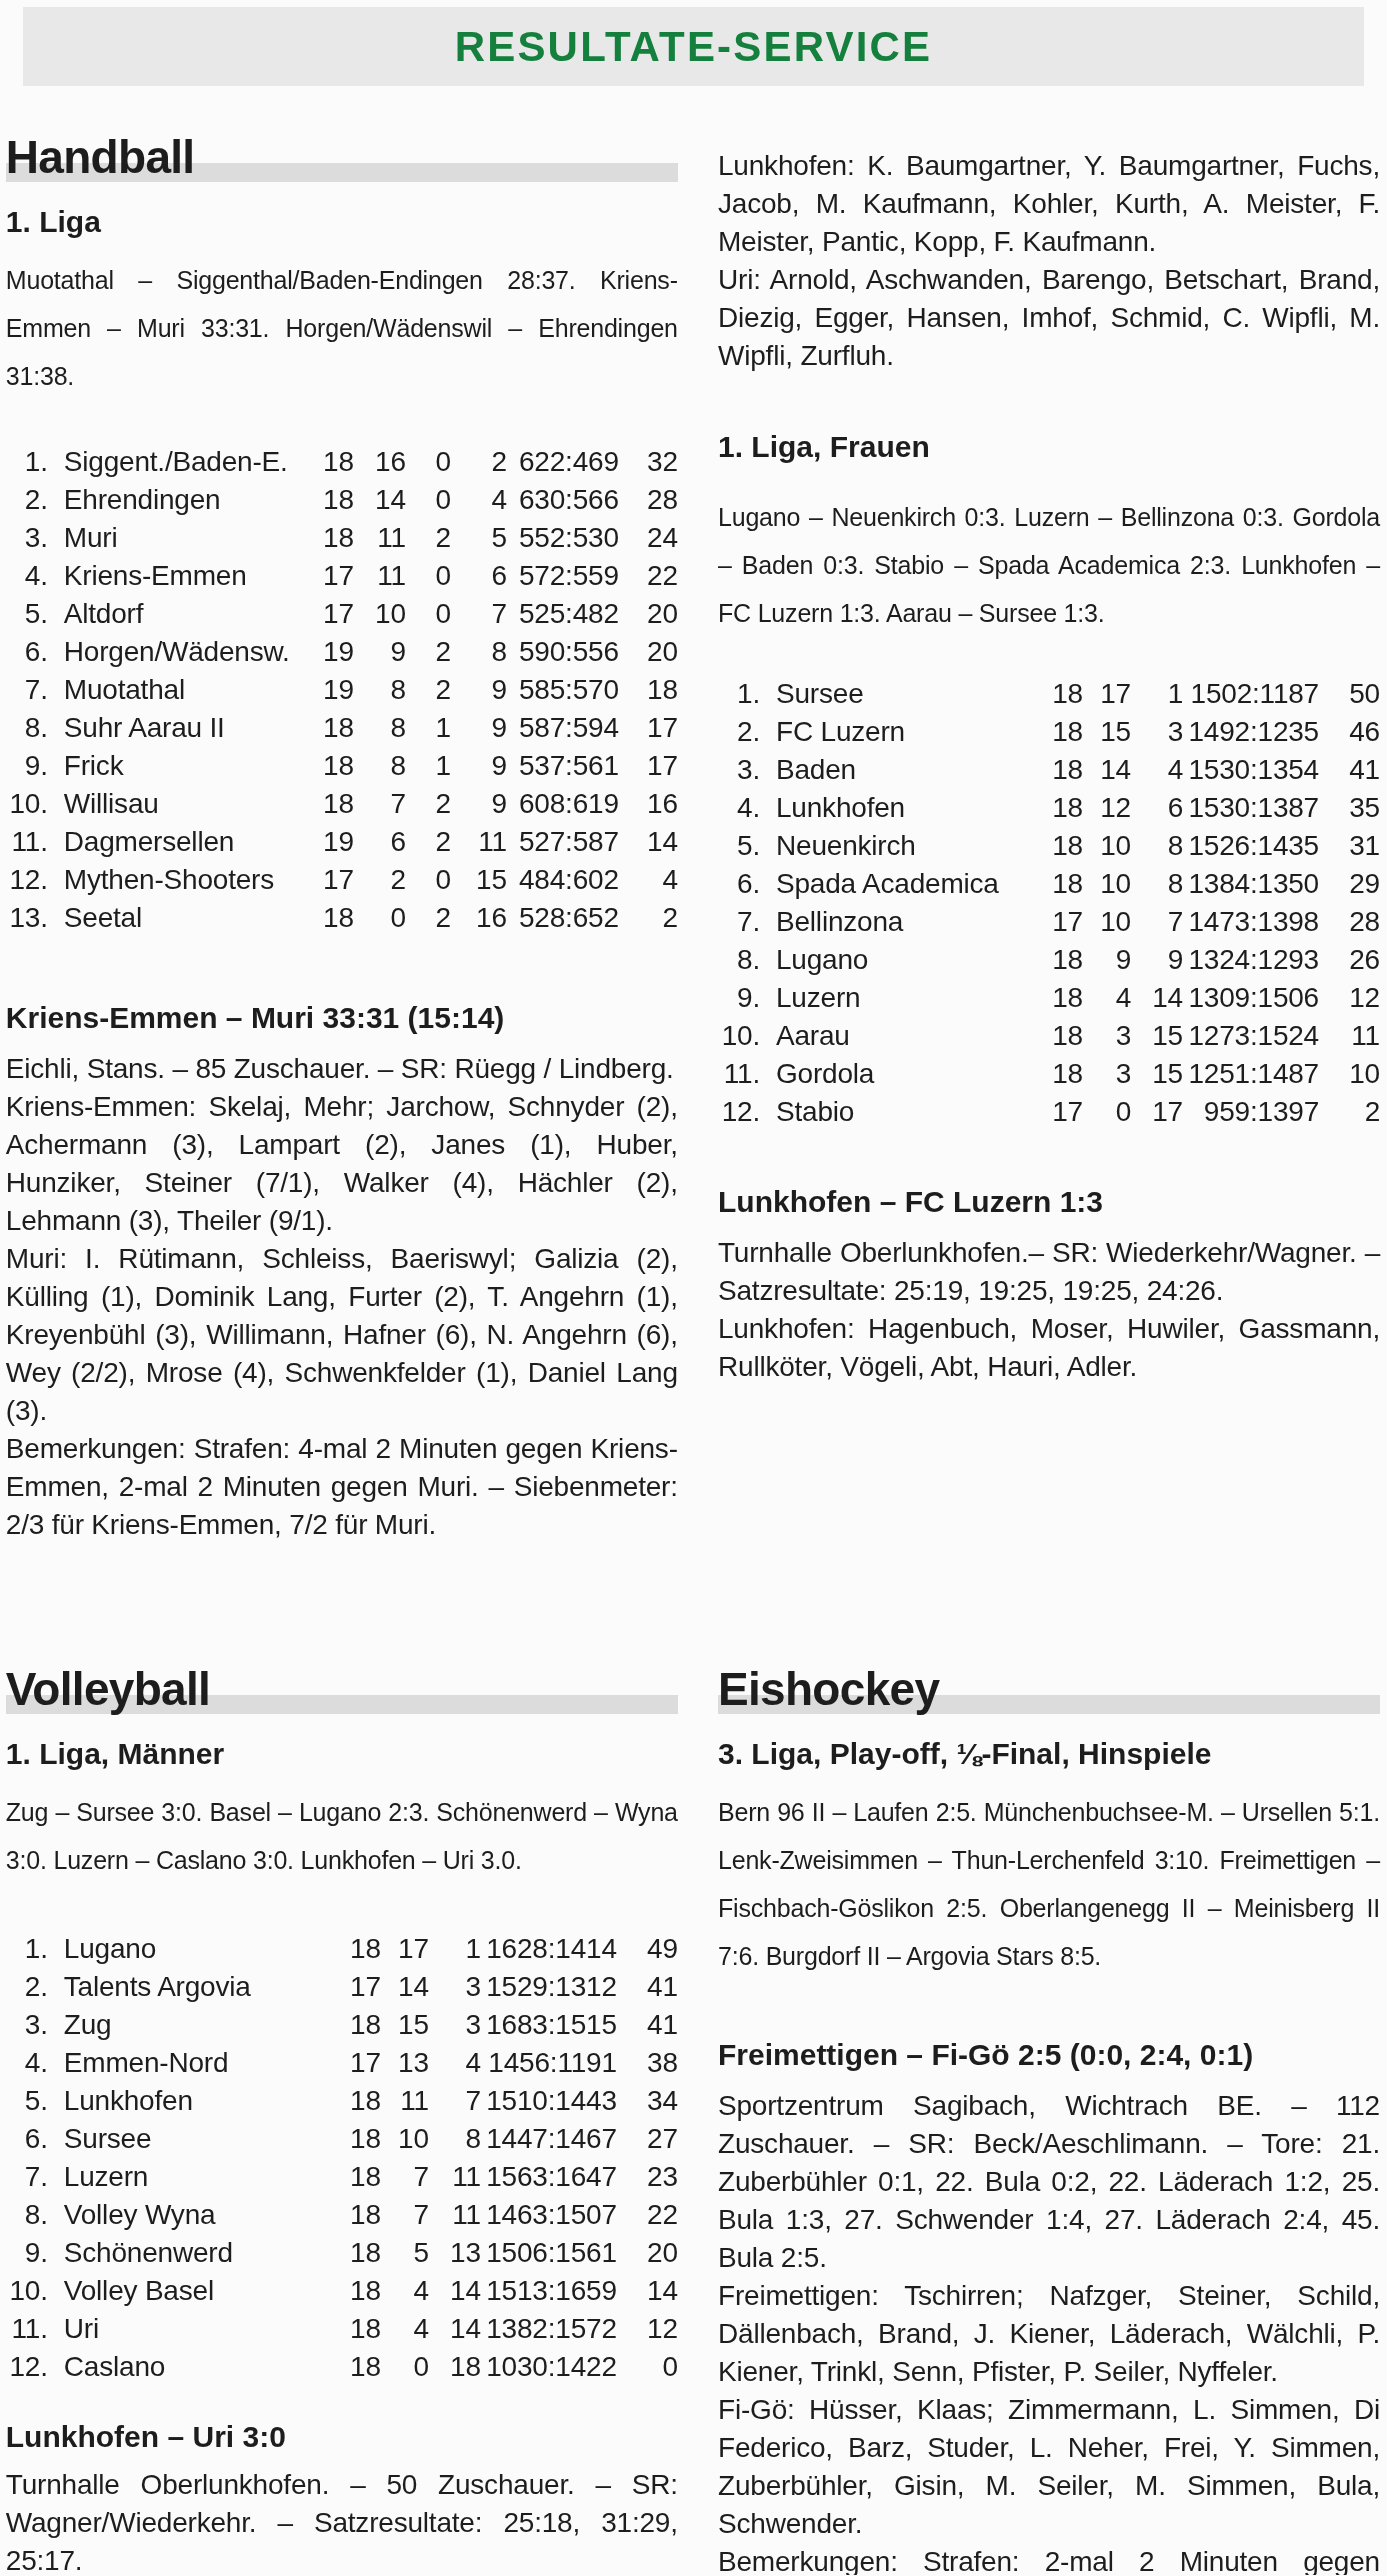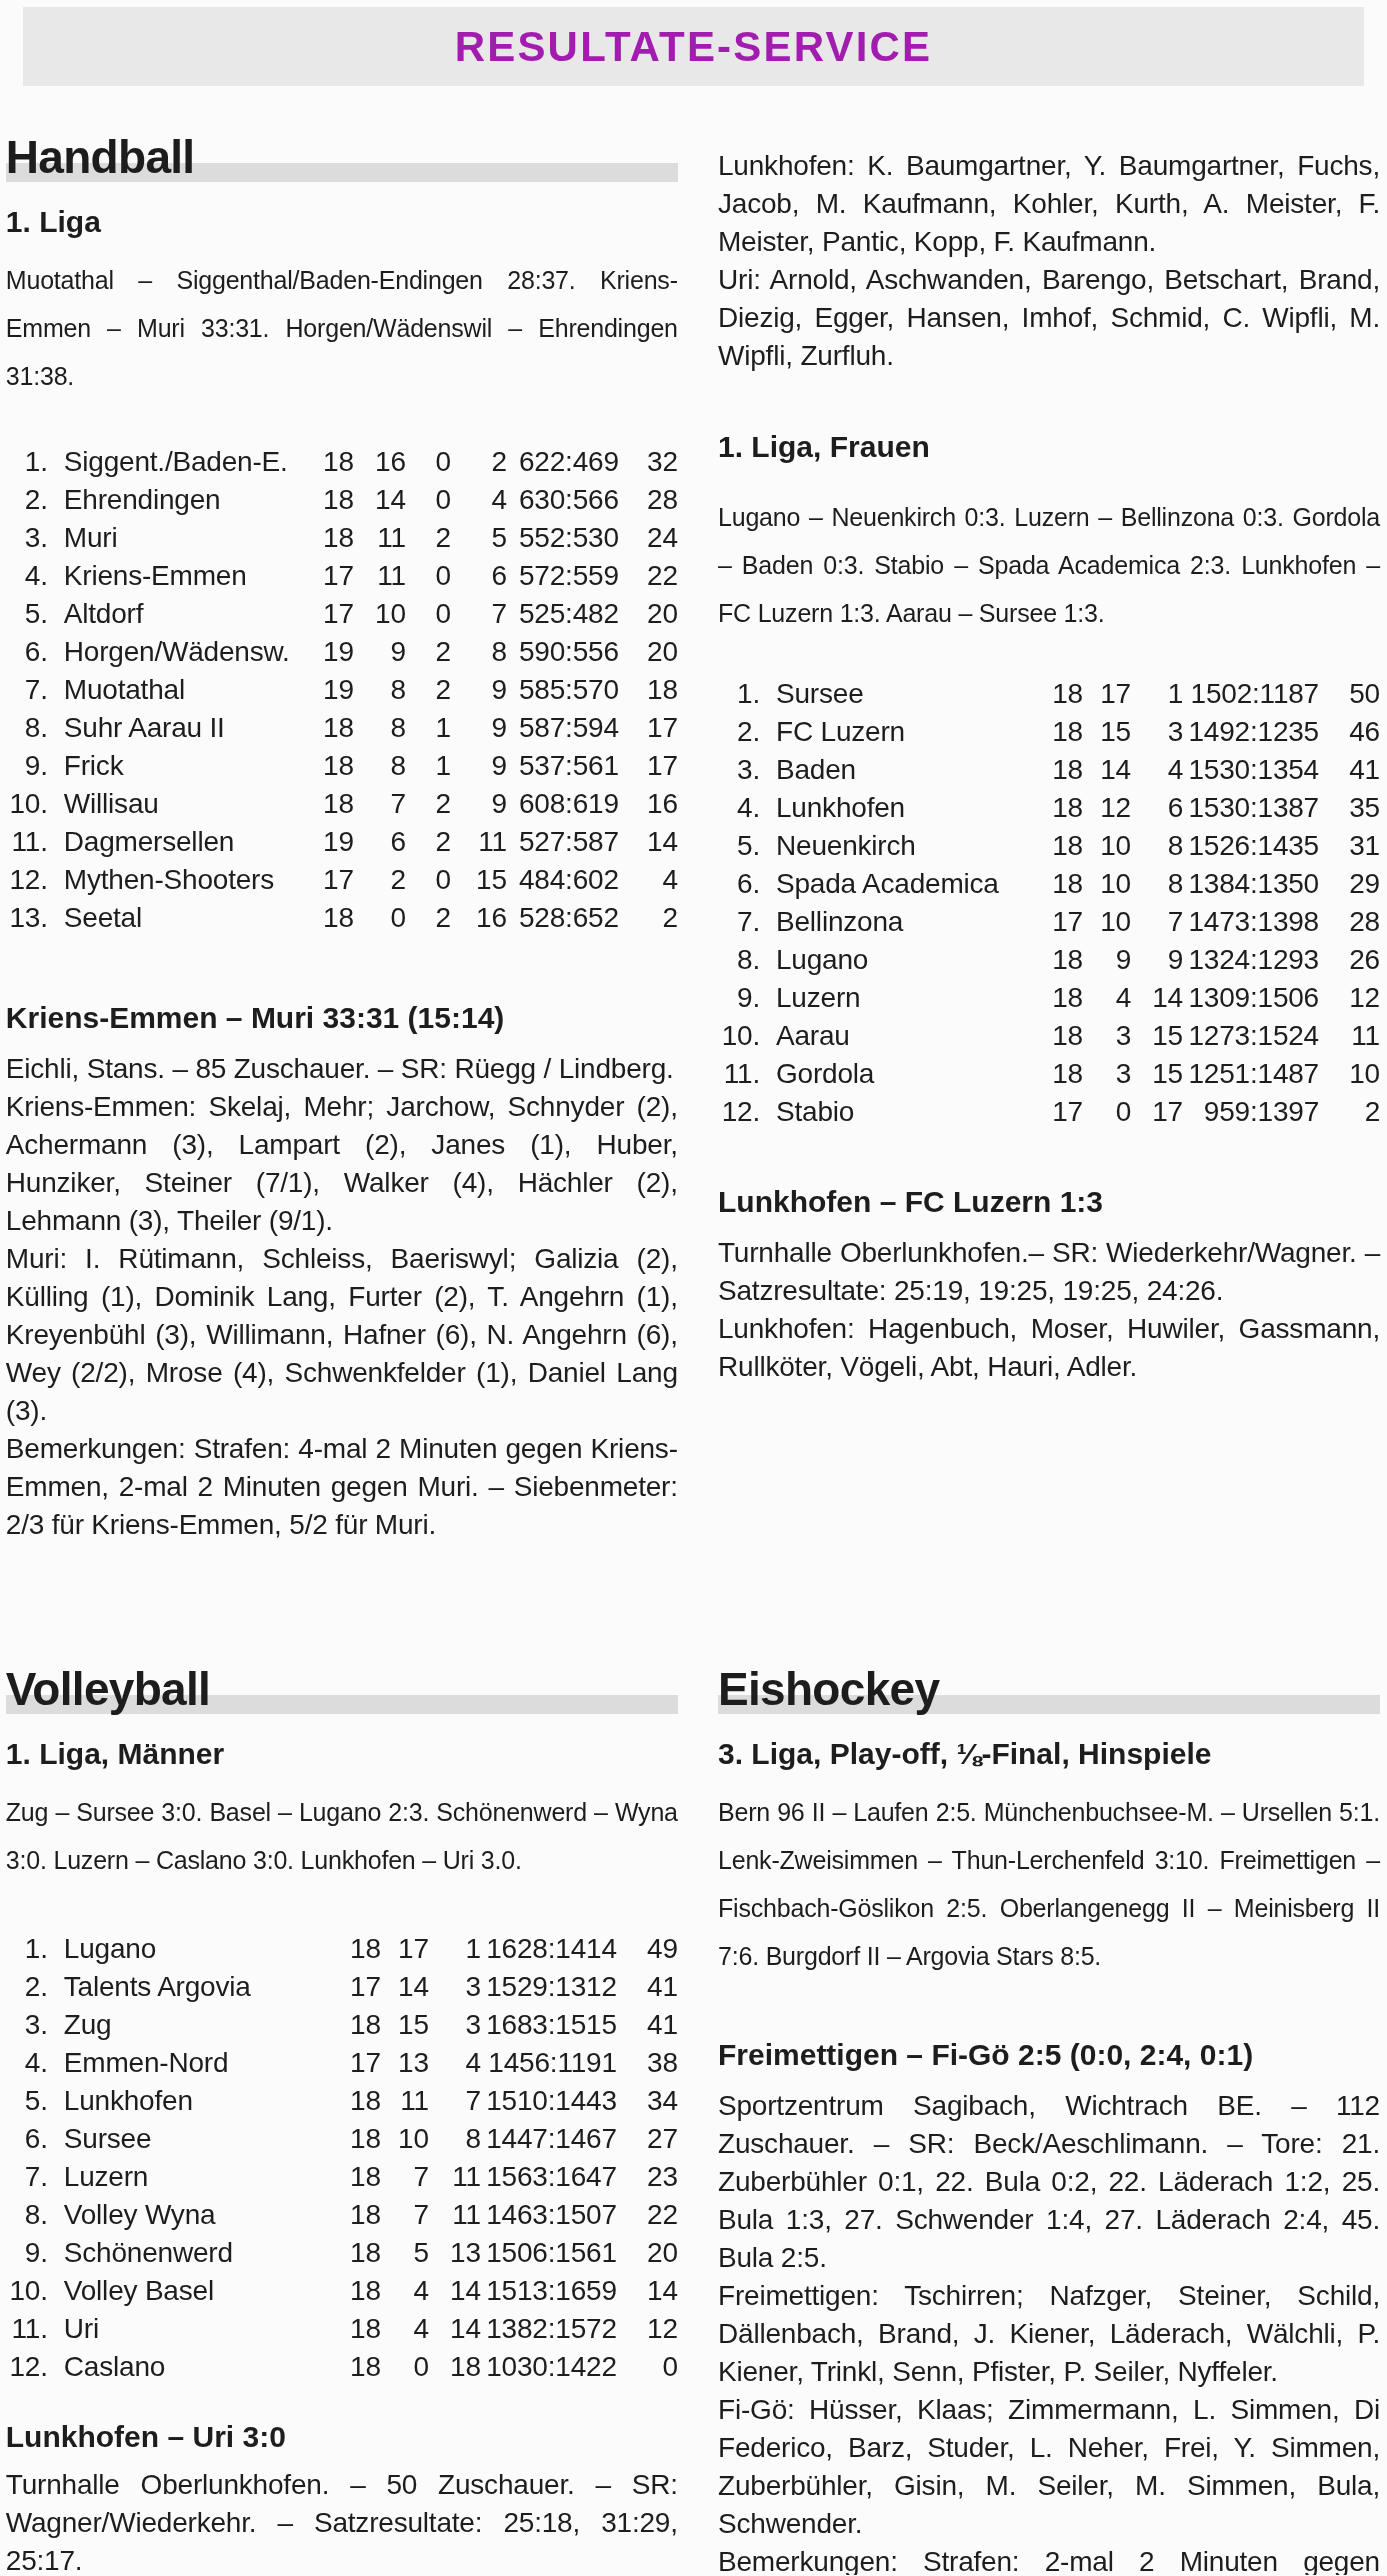--- a/index.html
+++ b/index.html
@@ -7,21 +7,21 @@
     width:1387px;height:2576px;overflow:hidden;
     background:#fbfbfb;color:#1d1d1d;
     font-family:"Liberation Sans", sans-serif;
     -webkit-font-smoothing:antialiased;
   }
   .masthead{
     margin:7.2px 23px 0 23px;height:79px;background:#e8e8e8;
     display:flex;align-items:center;justify-content:center;
   }
   .masthead .mtitle{
-    font-size:42px;font-weight:bold;letter-spacing:2.2px;color:#a21caf;
+    font-size:42px;font-weight:bold;letter-spacing:2.2px;color:#15803d;
   }
   .columns{position:relative;margin-top:43px;height:2446px;overflow:hidden;}
   .block{position:absolute;}
   #handball-block{left:5.8px;top:0;width:672px;}
   #volleyball-block{left:5.8px;top:1532px;width:672px;}
   #right-top-block{left:718px;top:18px;width:662px;}
   #eishockey-block{left:718px;top:1532px;width:662px;}
 
   .section-head{
     position:relative;margin:0;font-size:46px;line-height:56px;
@@ -206,21 +206,21 @@
             <span class="c-losses">16</span>
             <span class="c-goals">528:652</span>
             <span class="c-points">2</span>
           </div>
         </div>
       <h3 class="report-title">Kriens-Emmen – Muri 33:31 (15:14)</h3>
       <div class="report">
           <p>Eichli, Stans. – 85 Zuschauer. – SR: Rüegg / Lindberg.</p>
           <p>Kriens-Emmen: Skelaj, Mehr; Jarchow, Schnyder (2), Achermann (3), Lampart (2), Janes (1), Huber, Hunziker, Steiner (7/1), Walker (4), Hächler (2), Lehmann (3), Theiler (9/1).</p>
           <p>Muri: I. Rütimann, Schleiss, Baeriswyl; Galizia (2), Külling (1), Dominik Lang, Furter (2), T. Angehrn (1), Kreyenbühl (3), Willimann, Hafner (6), N. Angehrn (6), Wey (2/2), Mrose (4), Schwenkfelder (1), Daniel Lang (3).</p>
-          <p>Bemerkungen: Strafen: 4-mal 2 Minuten gegen Kriens-Emmen, 2-mal 2 Minuten gegen Muri. – Siebenmeter: 2/3 für Kriens-Emmen, 5/2 für Muri.</p>
+          <p>Bemerkungen: Strafen: 4-mal 2 Minuten gegen Kriens-Emmen, 2-mal 2 Minuten gegen Muri. – Siebenmeter: 2/3 für Kriens-Emmen, 7/2 für Muri.</p>
         </div>
     </section>
 
     <section class="block" id="volleyball-block">
       <h1 class="section-head">
         <span class="bar"></span>
         <span class="txt">Volleyball</span>
       </h1>
       <h2 class="subhead">1. Liga, Männer</h2>
       <p class="results">Zug – Sursee 3:0. Basel – Lugano 2:3. Schönenwerd – Wyna 3:0. Luzern – Caslano 3:0. Lunkhofen – Uri 3.0.</p>

